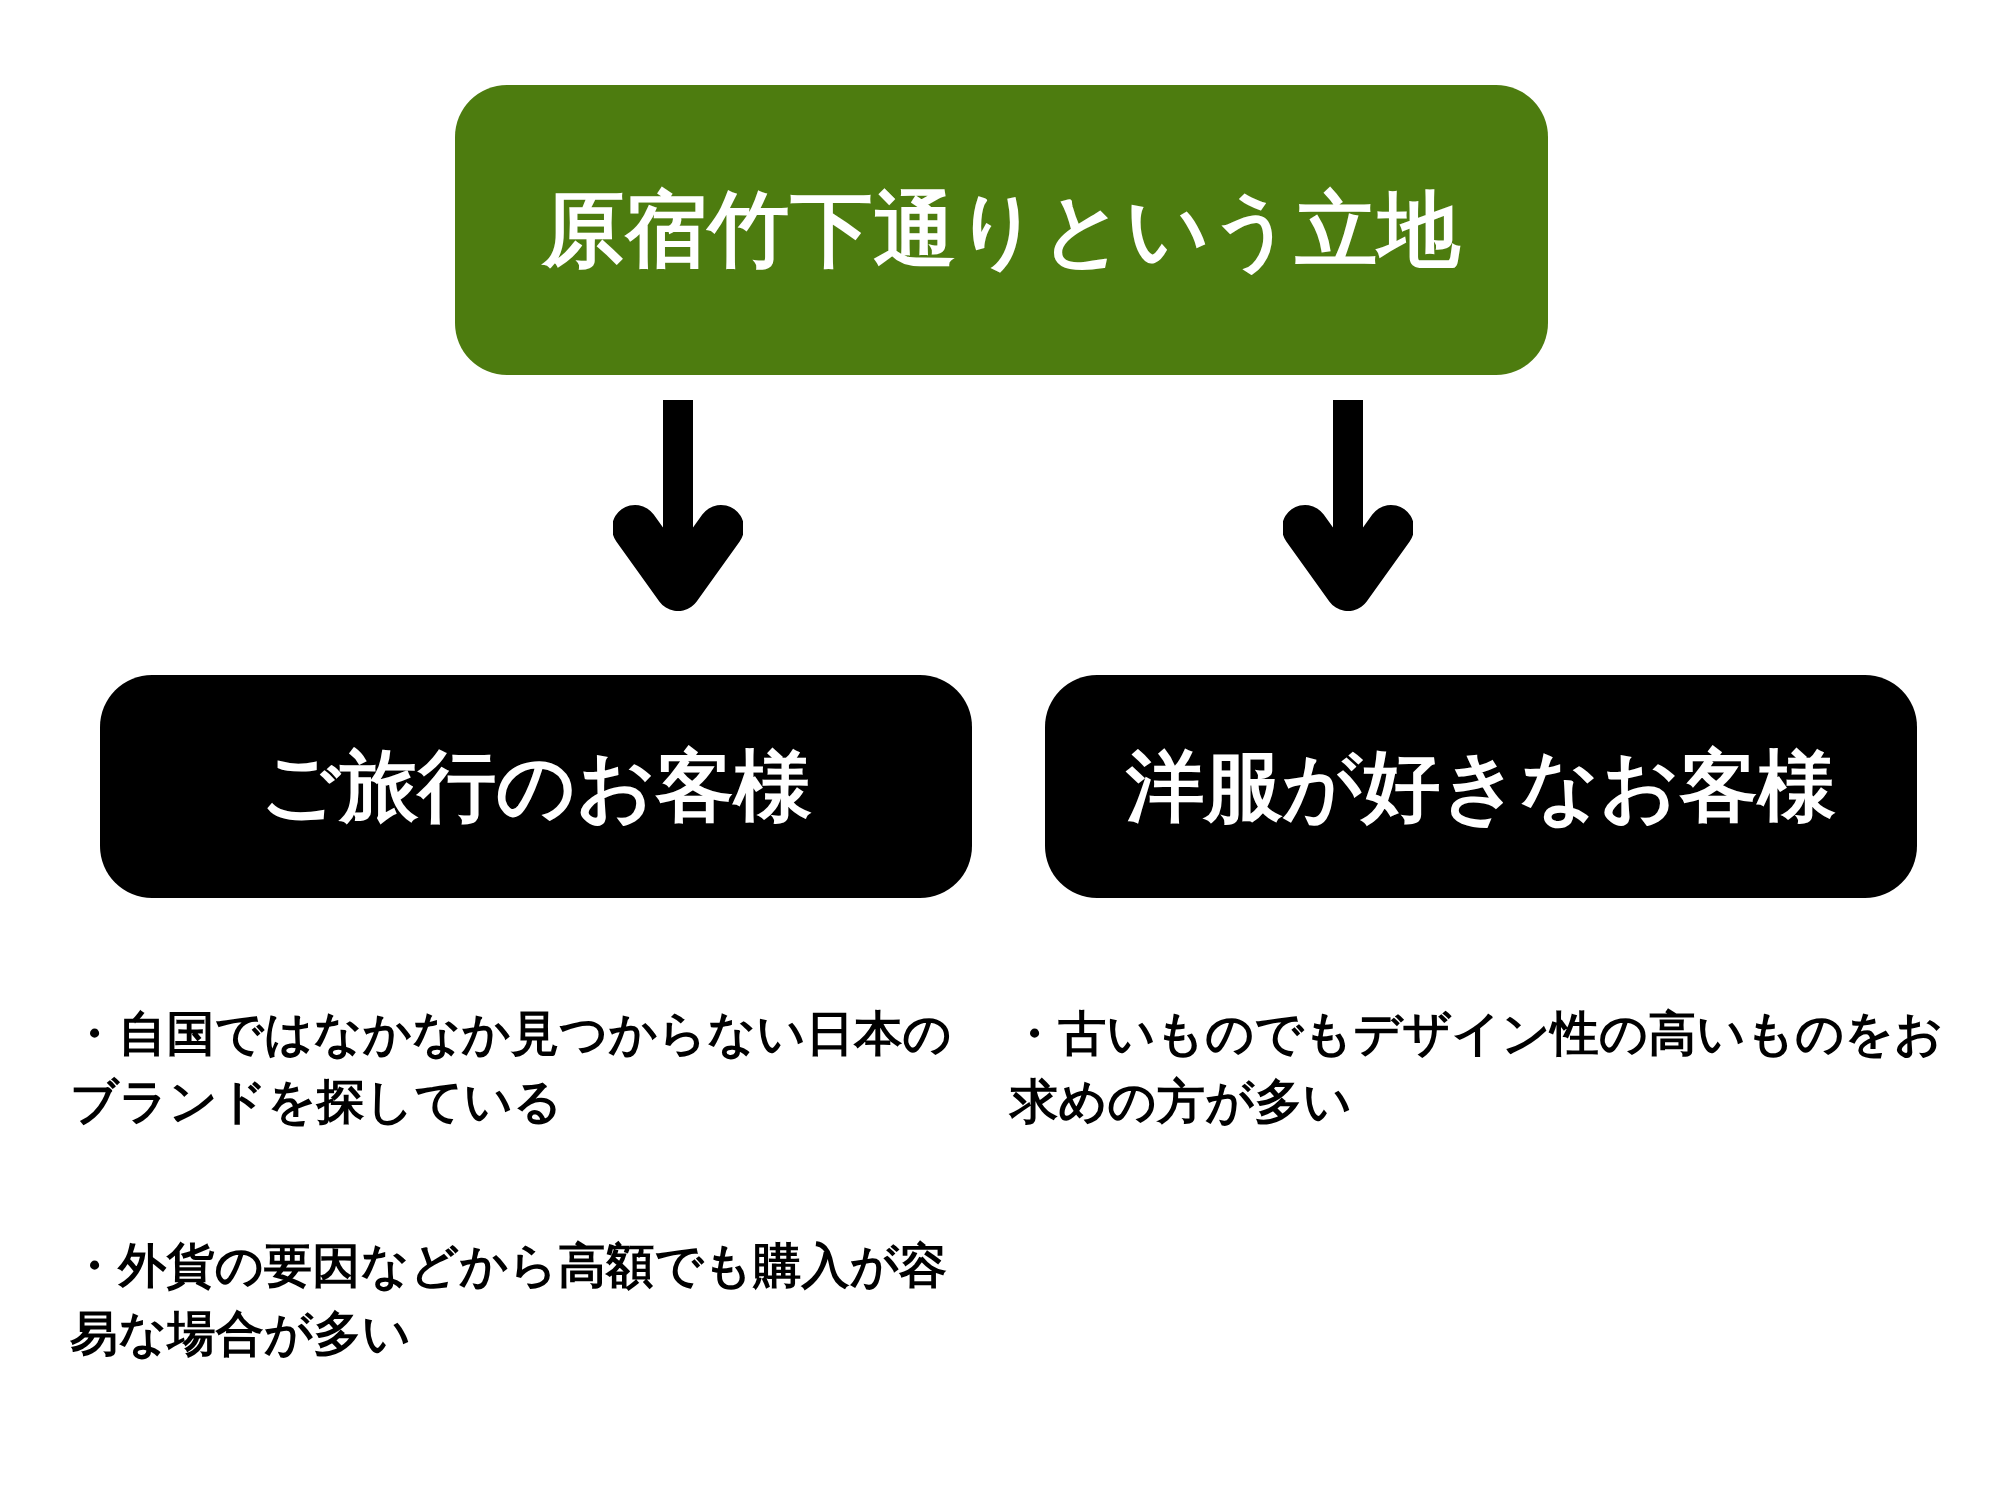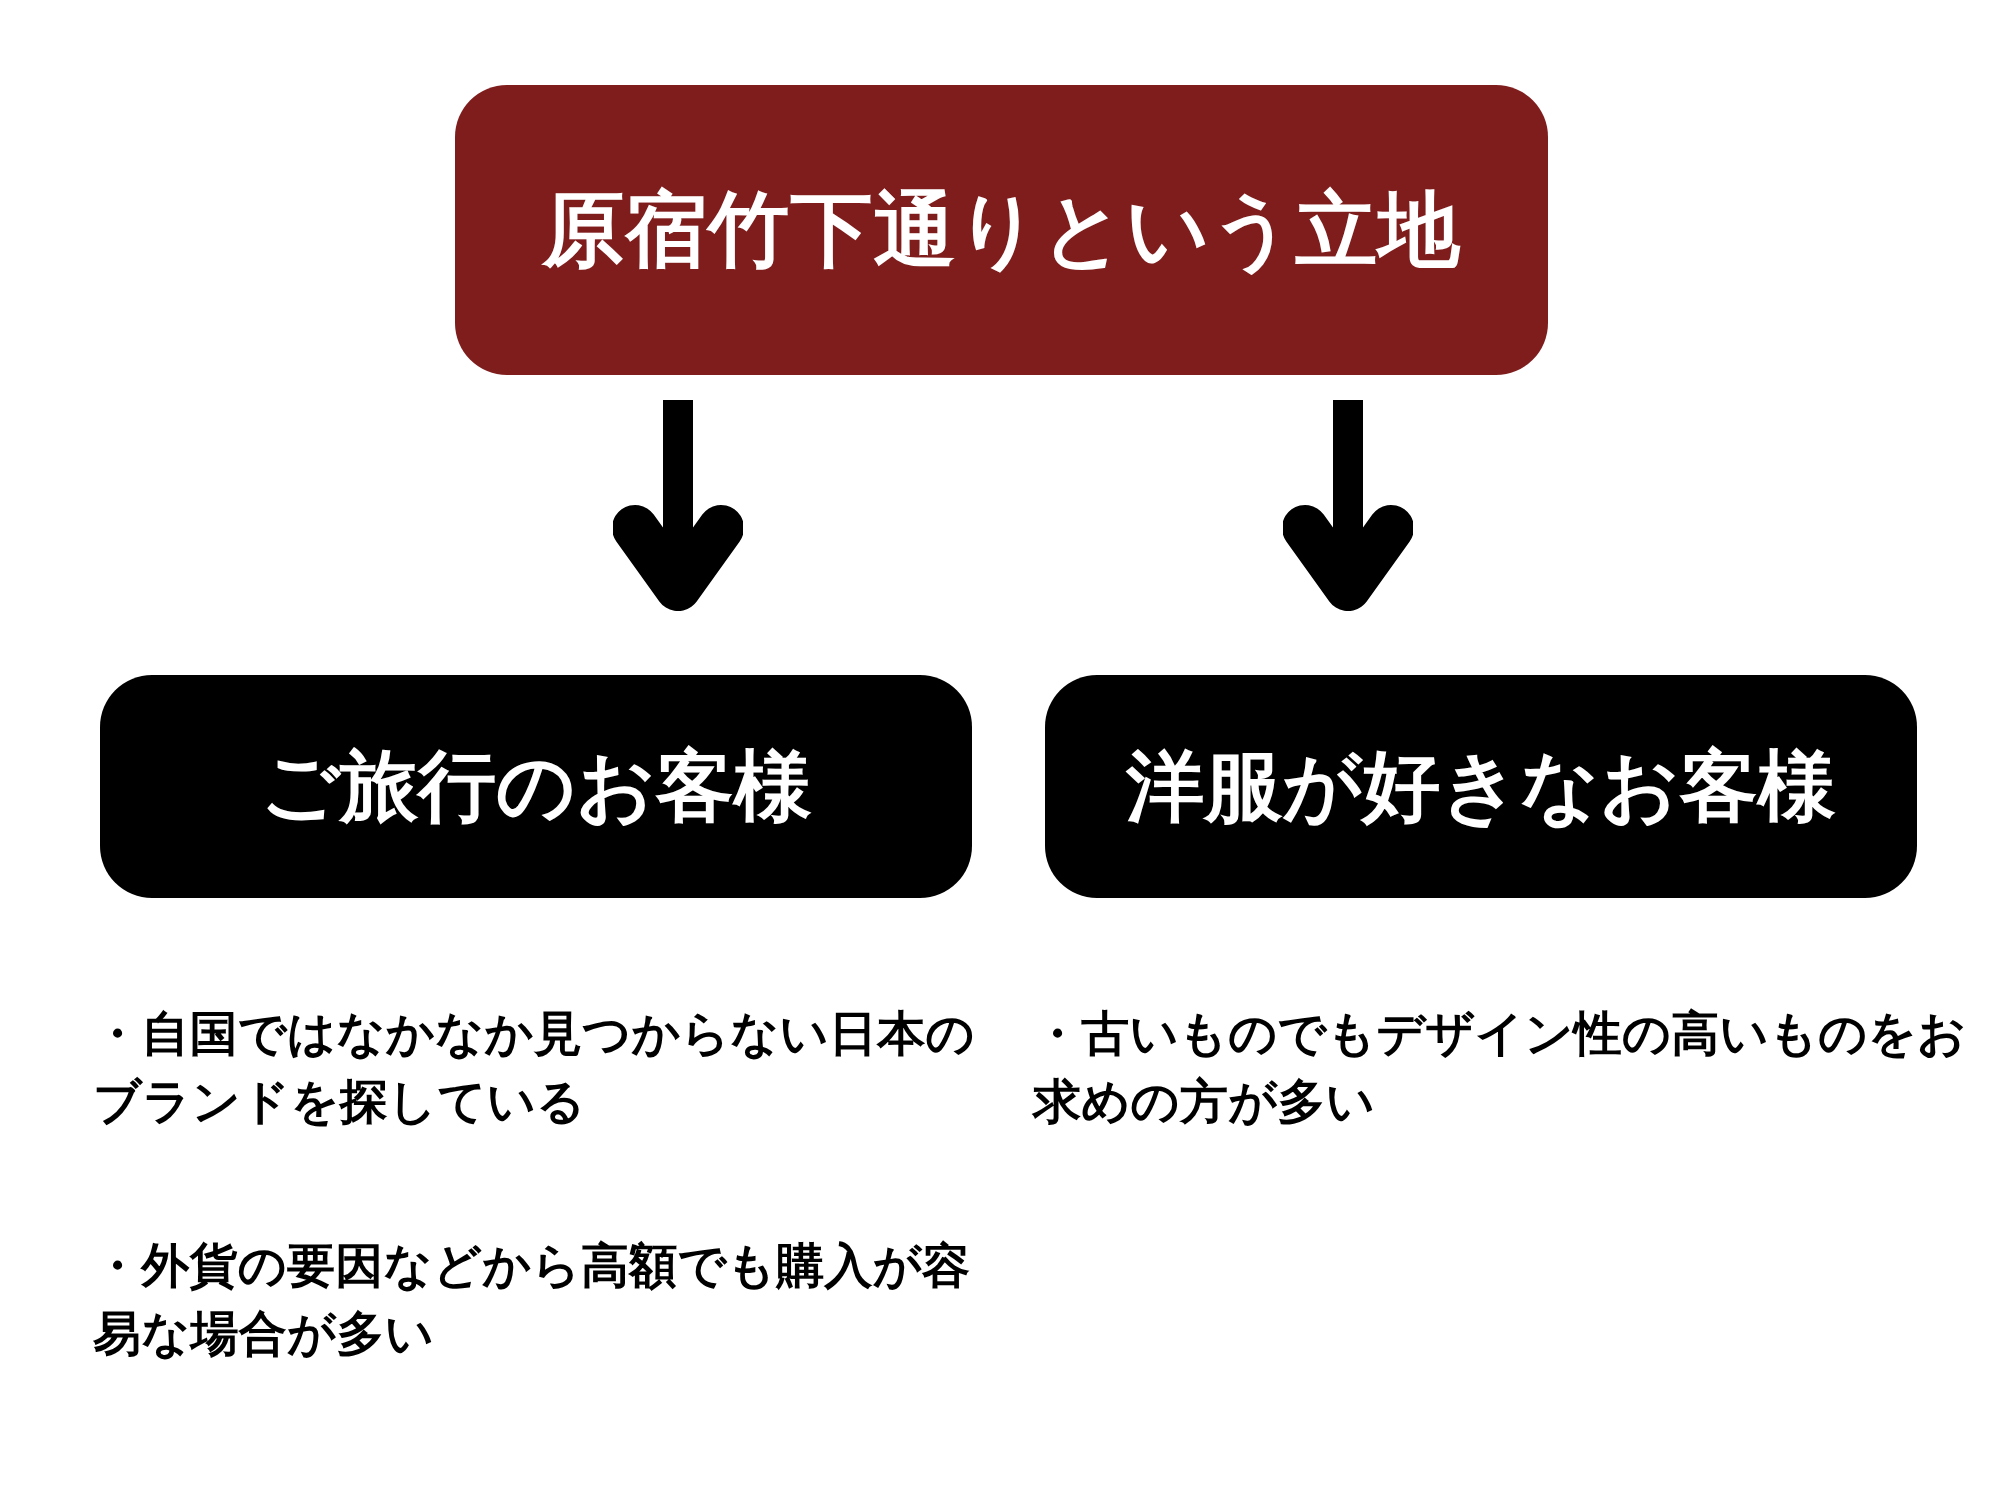--- a/index.html
+++ b/index.html
@@ -21,21 +21,21 @@
     background: #ffffff;
   }
 
   
   .root-node {
     position: absolute;
     left: 455px;
     top: 85px;
     width: 1093px;
     height: 290px;
-    background: #7f1d1d;
+    background: #4d7c0f;
     border-radius: 52px;
     display: flex;
     align-items: center;
     justify-content: center;
     box-sizing: border-box;
   }
   .root-node-label {
     color: #ffffff;
     font-size: 82px;
     font-weight: 700;
@@ -76,21 +76,20 @@
     line-height: 1.1;
     white-space: nowrap;
     text-align: center;
   }
 
   
   .bullets {
     position: absolute;
     top: 1000px;
     color: #000000;
-    margin-left: 23px;
   }
   .bullets-left  { left: 70px;   width: 920px; }
   .bullets-right { left: 1010px; width: 960px; }
 
   .bullet-item {
     font-size: 48px;
     font-weight: 700;
     line-height: 1.42;
     letter-spacing: 0.005em;
     text-indent: 0;

